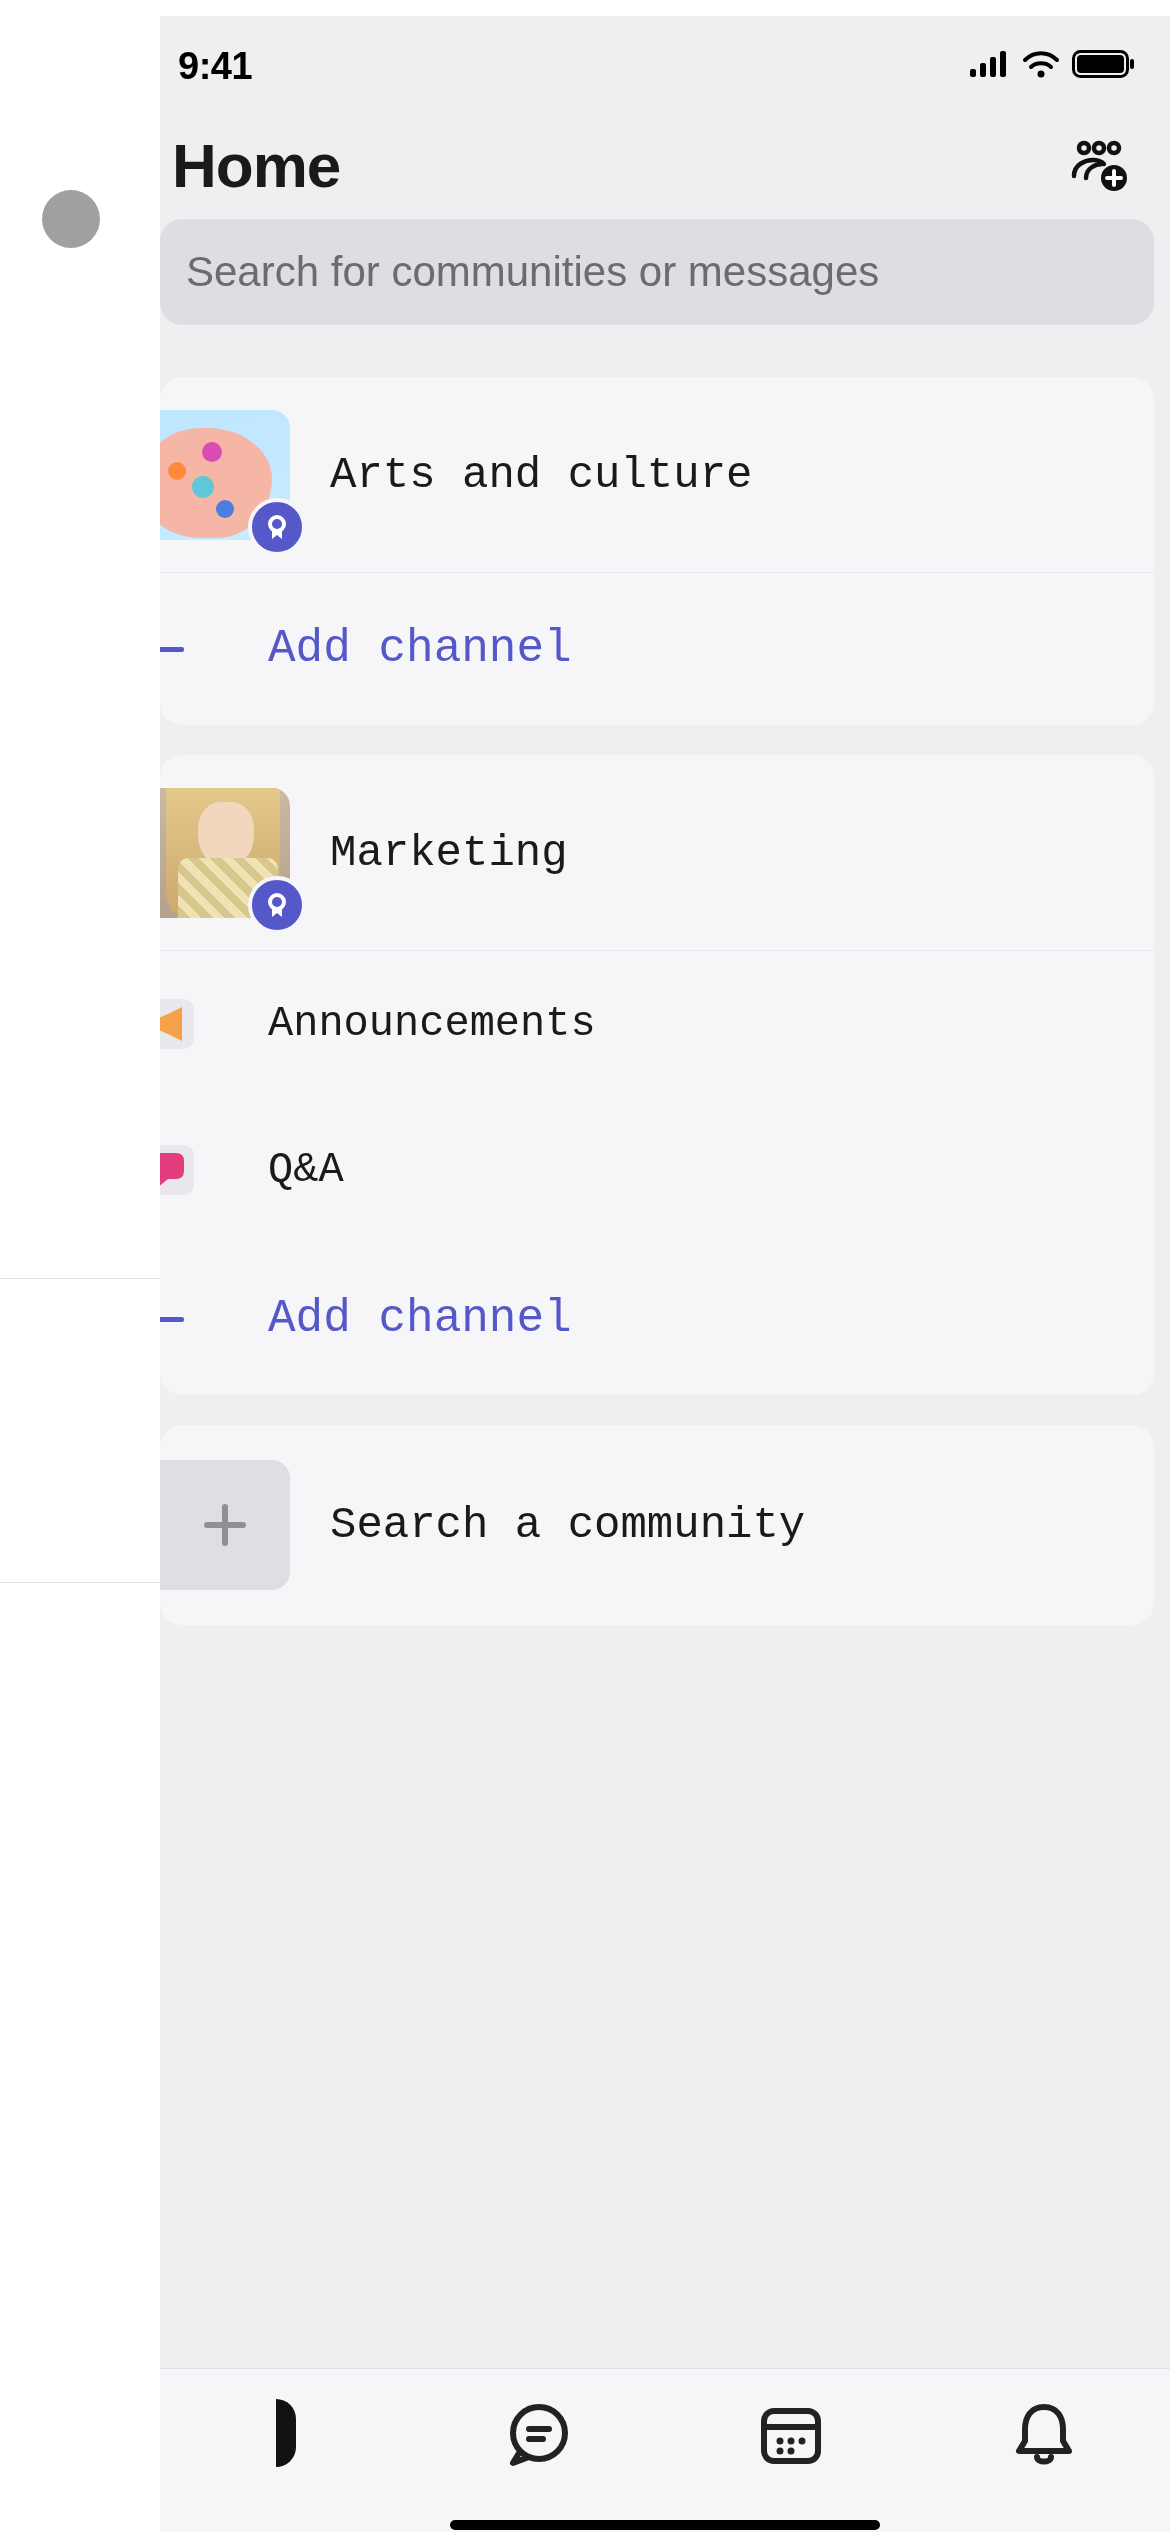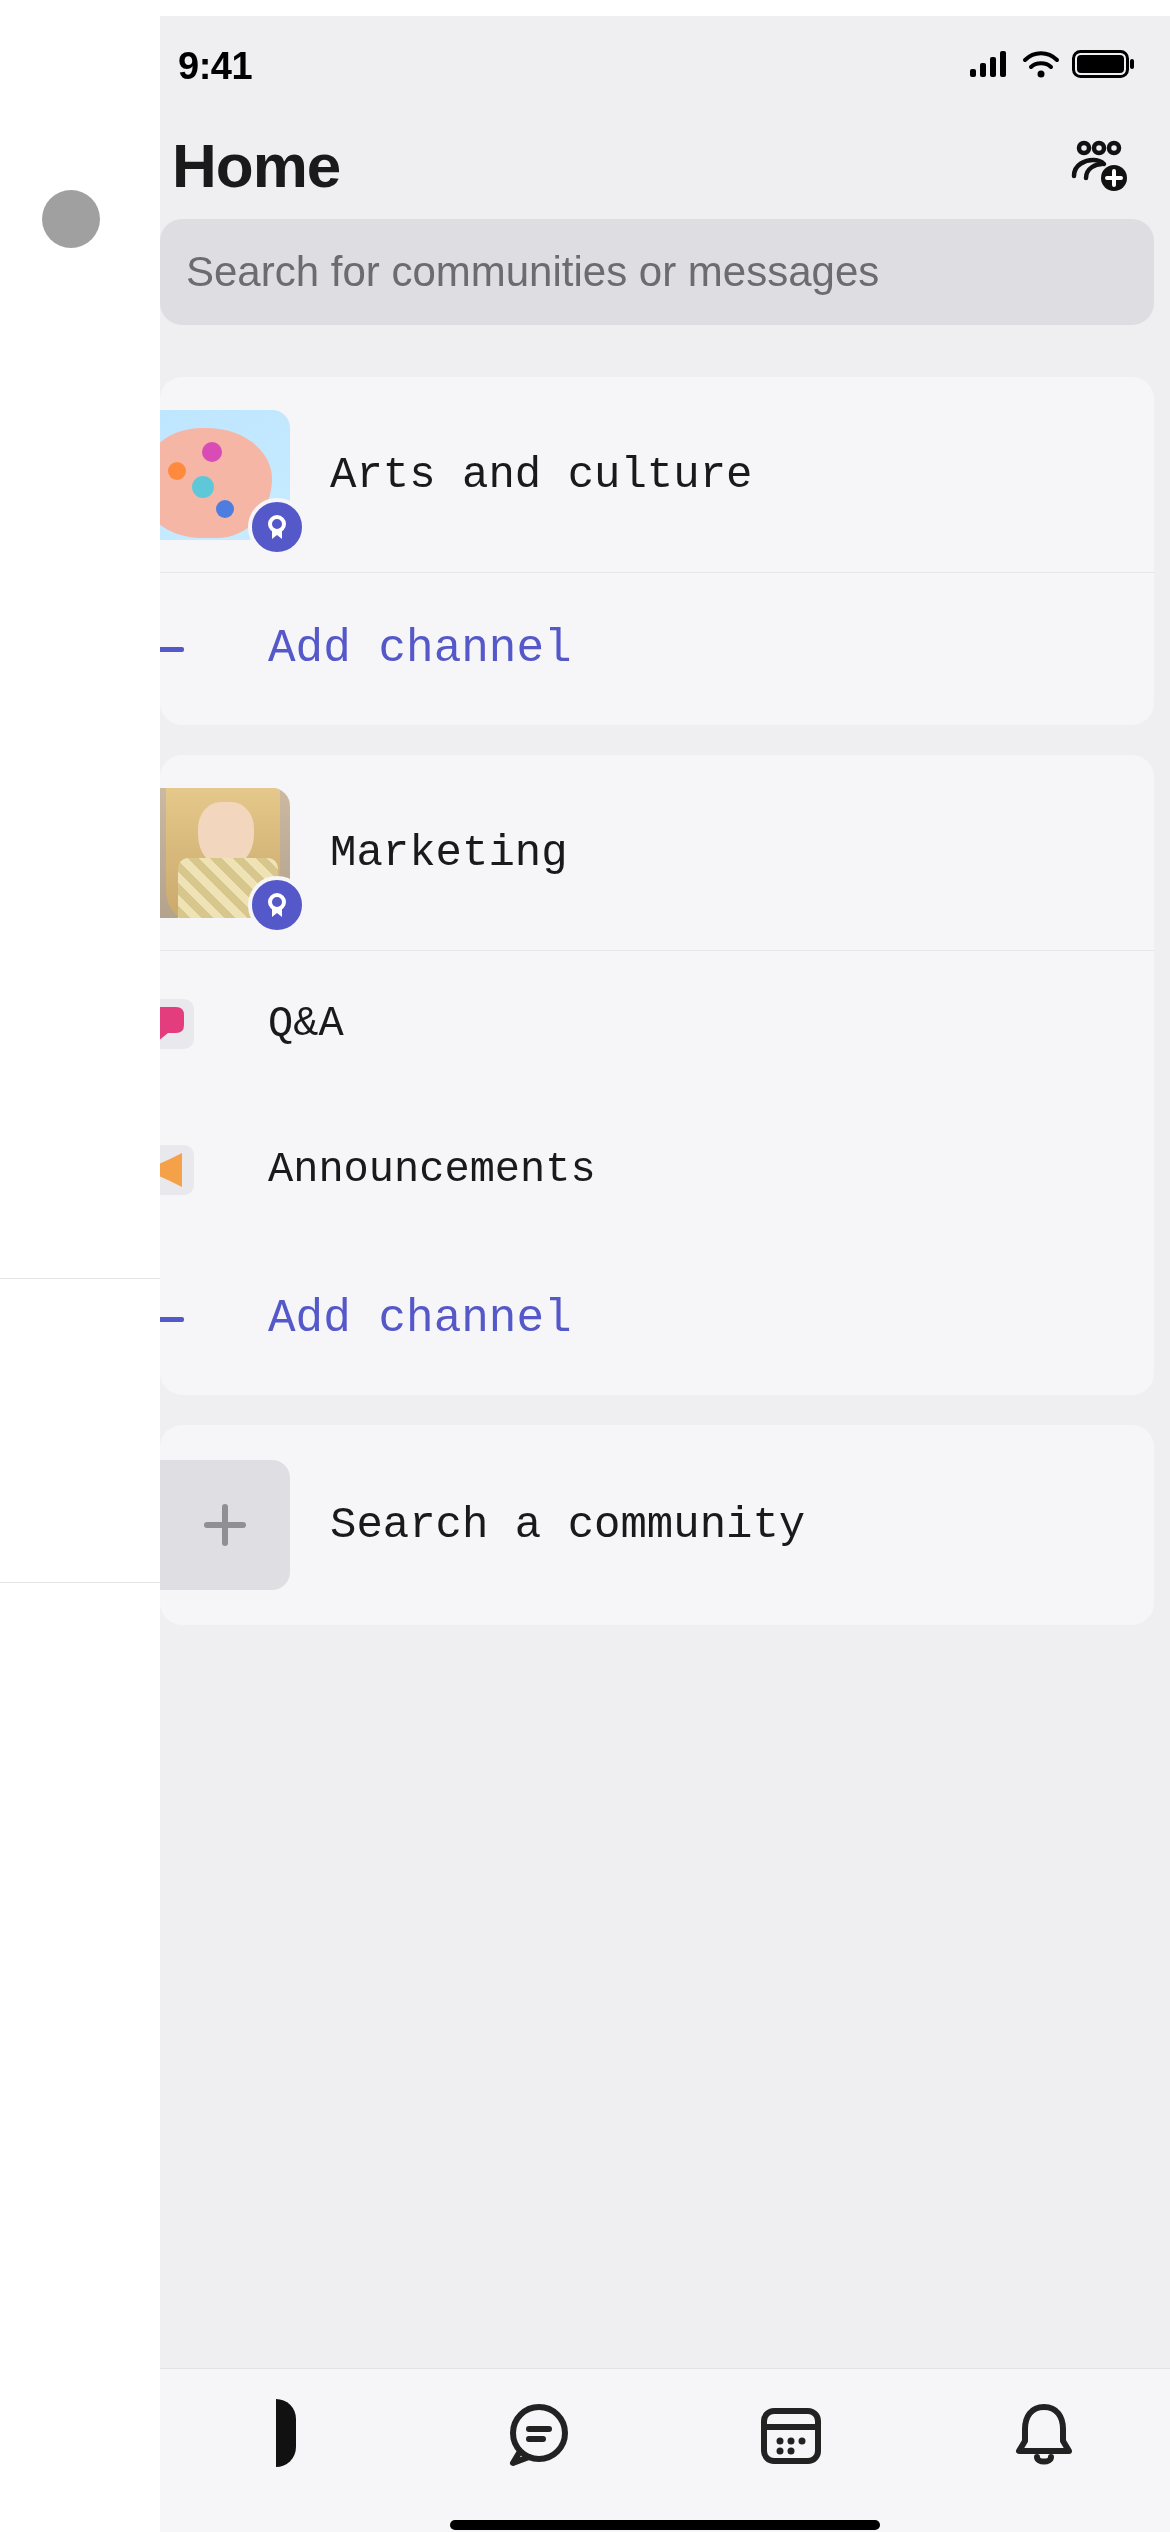--- a/index.html
+++ b/index.html
@@ -372,32 +372,32 @@
               <circle cx="14" cy="11" r="7" fill="none" stroke="#fff" stroke-width="4"></circle>
               <path d="M9 17 L9 26 L14 22 L19 26 L19 17" fill="#fff"></path>
             </svg>
         </div>
       </div>
       <div class="community-name">Marketing</div>
     </div>
     <div class="channel-row">
       <div class="channel-icon-box">
         <svg width="42" height="42" viewBox="0 0 42 42">
-            <path d="M6 10 Q6 4 12 4 L28 4 Q36 4 36 12 L36 22 Q36 30 28 30 L20 30 L10 38 L12 30 Q6 30 6 22 Z" fill="#e43d7e"></path>
+            <path d="M4 24 L4 18 L22 10 L34 4 L34 38 L22 32 Z" fill="#f5a14a"></path>
           </svg>
       </div>
-      <div class="channel-name">Q&amp;A</div>
+      <div class="channel-name">Announcements</div>
     </div>
     <div class="channel-row">
       <div class="channel-icon-box">
         <svg width="42" height="42" viewBox="0 0 42 42">
-            <path d="M4 24 L4 18 L22 10 L34 4 L34 38 L22 32 Z" fill="#f5a14a"></path>
+            <path d="M6 10 Q6 4 12 4 L28 4 Q36 4 36 12 L36 22 Q36 30 28 30 L20 30 L10 38 L12 30 Q6 30 6 22 Z" fill="#e43d7e"></path>
           </svg>
       </div>
-      <div class="channel-name">Announcements</div>
+      <div class="channel-name">Q&amp;A</div>
     </div>
     <div class="add-channel-row">
       <div class="add-channel-minus"></div>
       <div class="add-channel-label">Add channel</div>
     </div>
   </div>
 
   <div class="card">
     <div class="create-row">
       <div class="create-icon-box">

